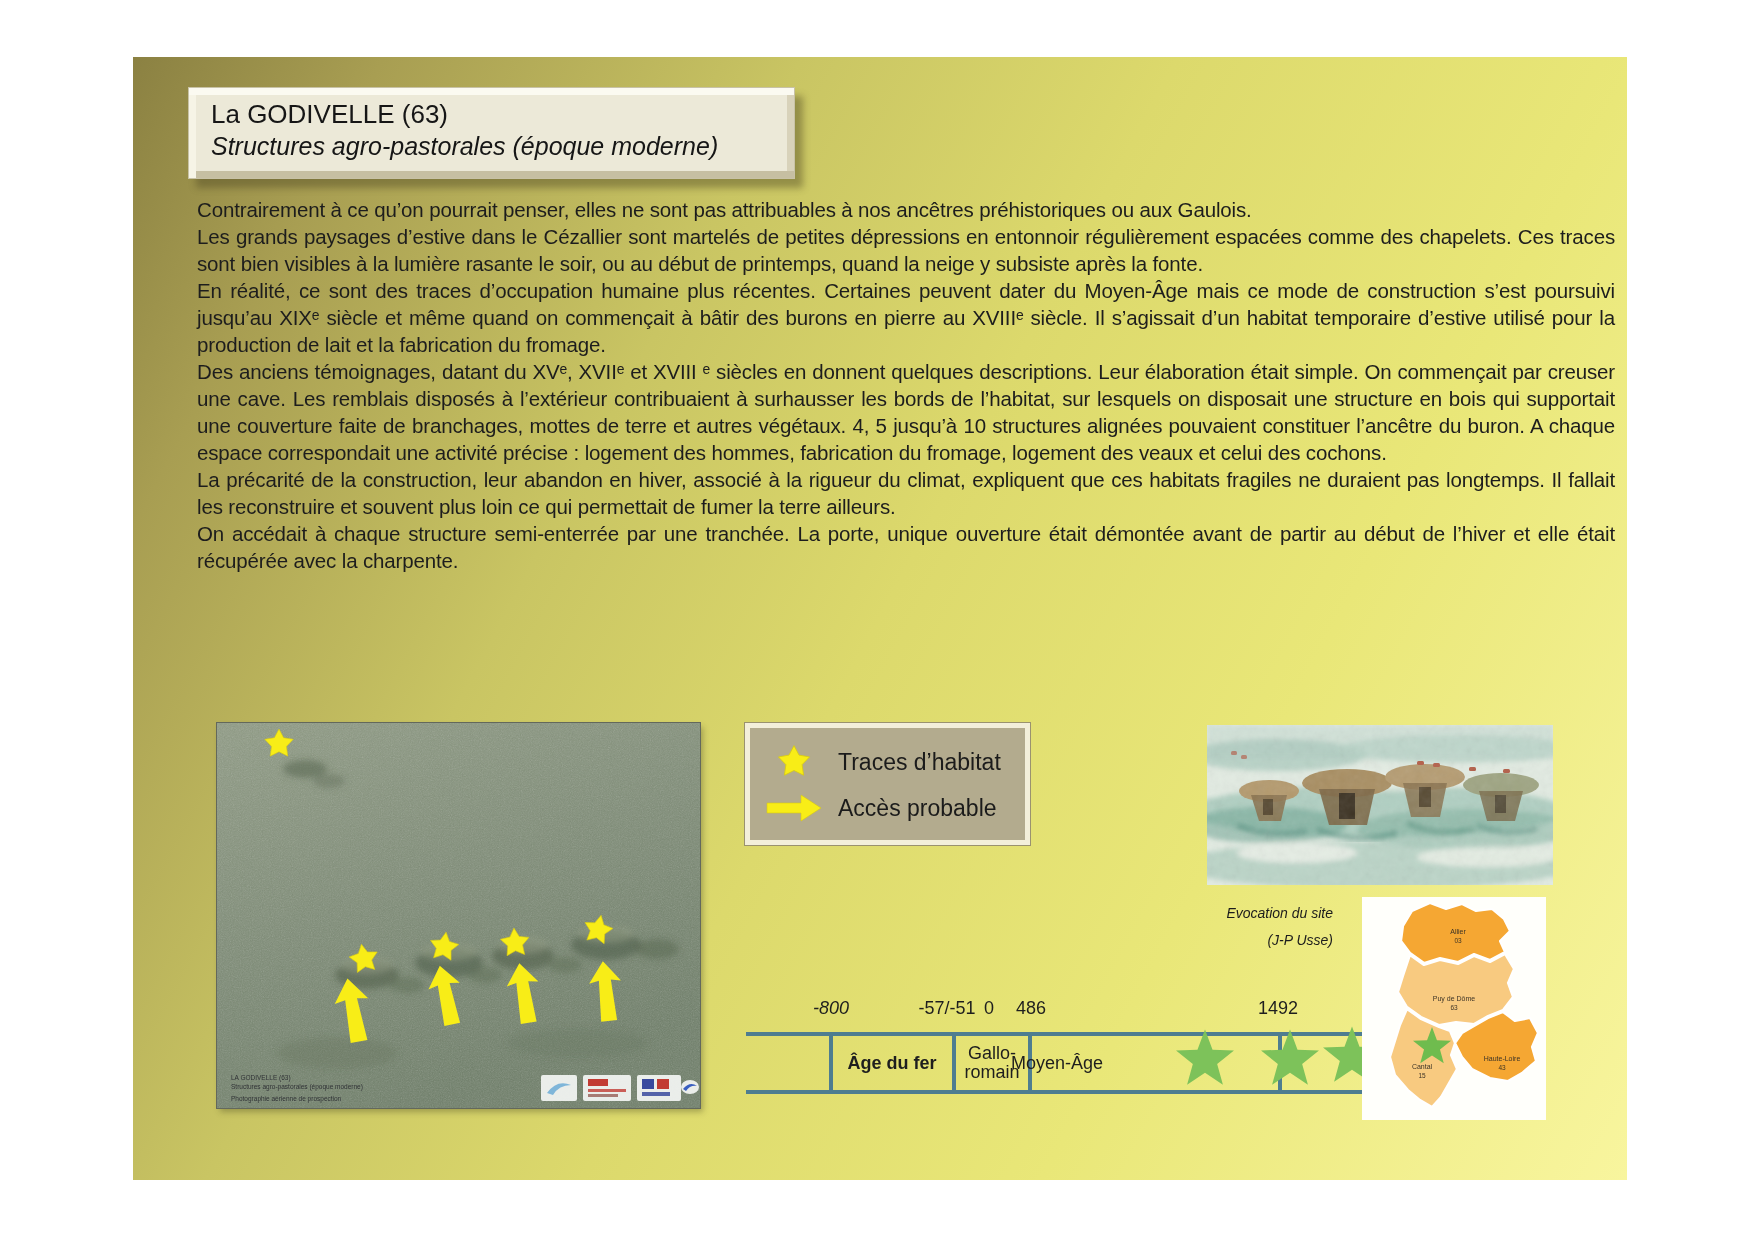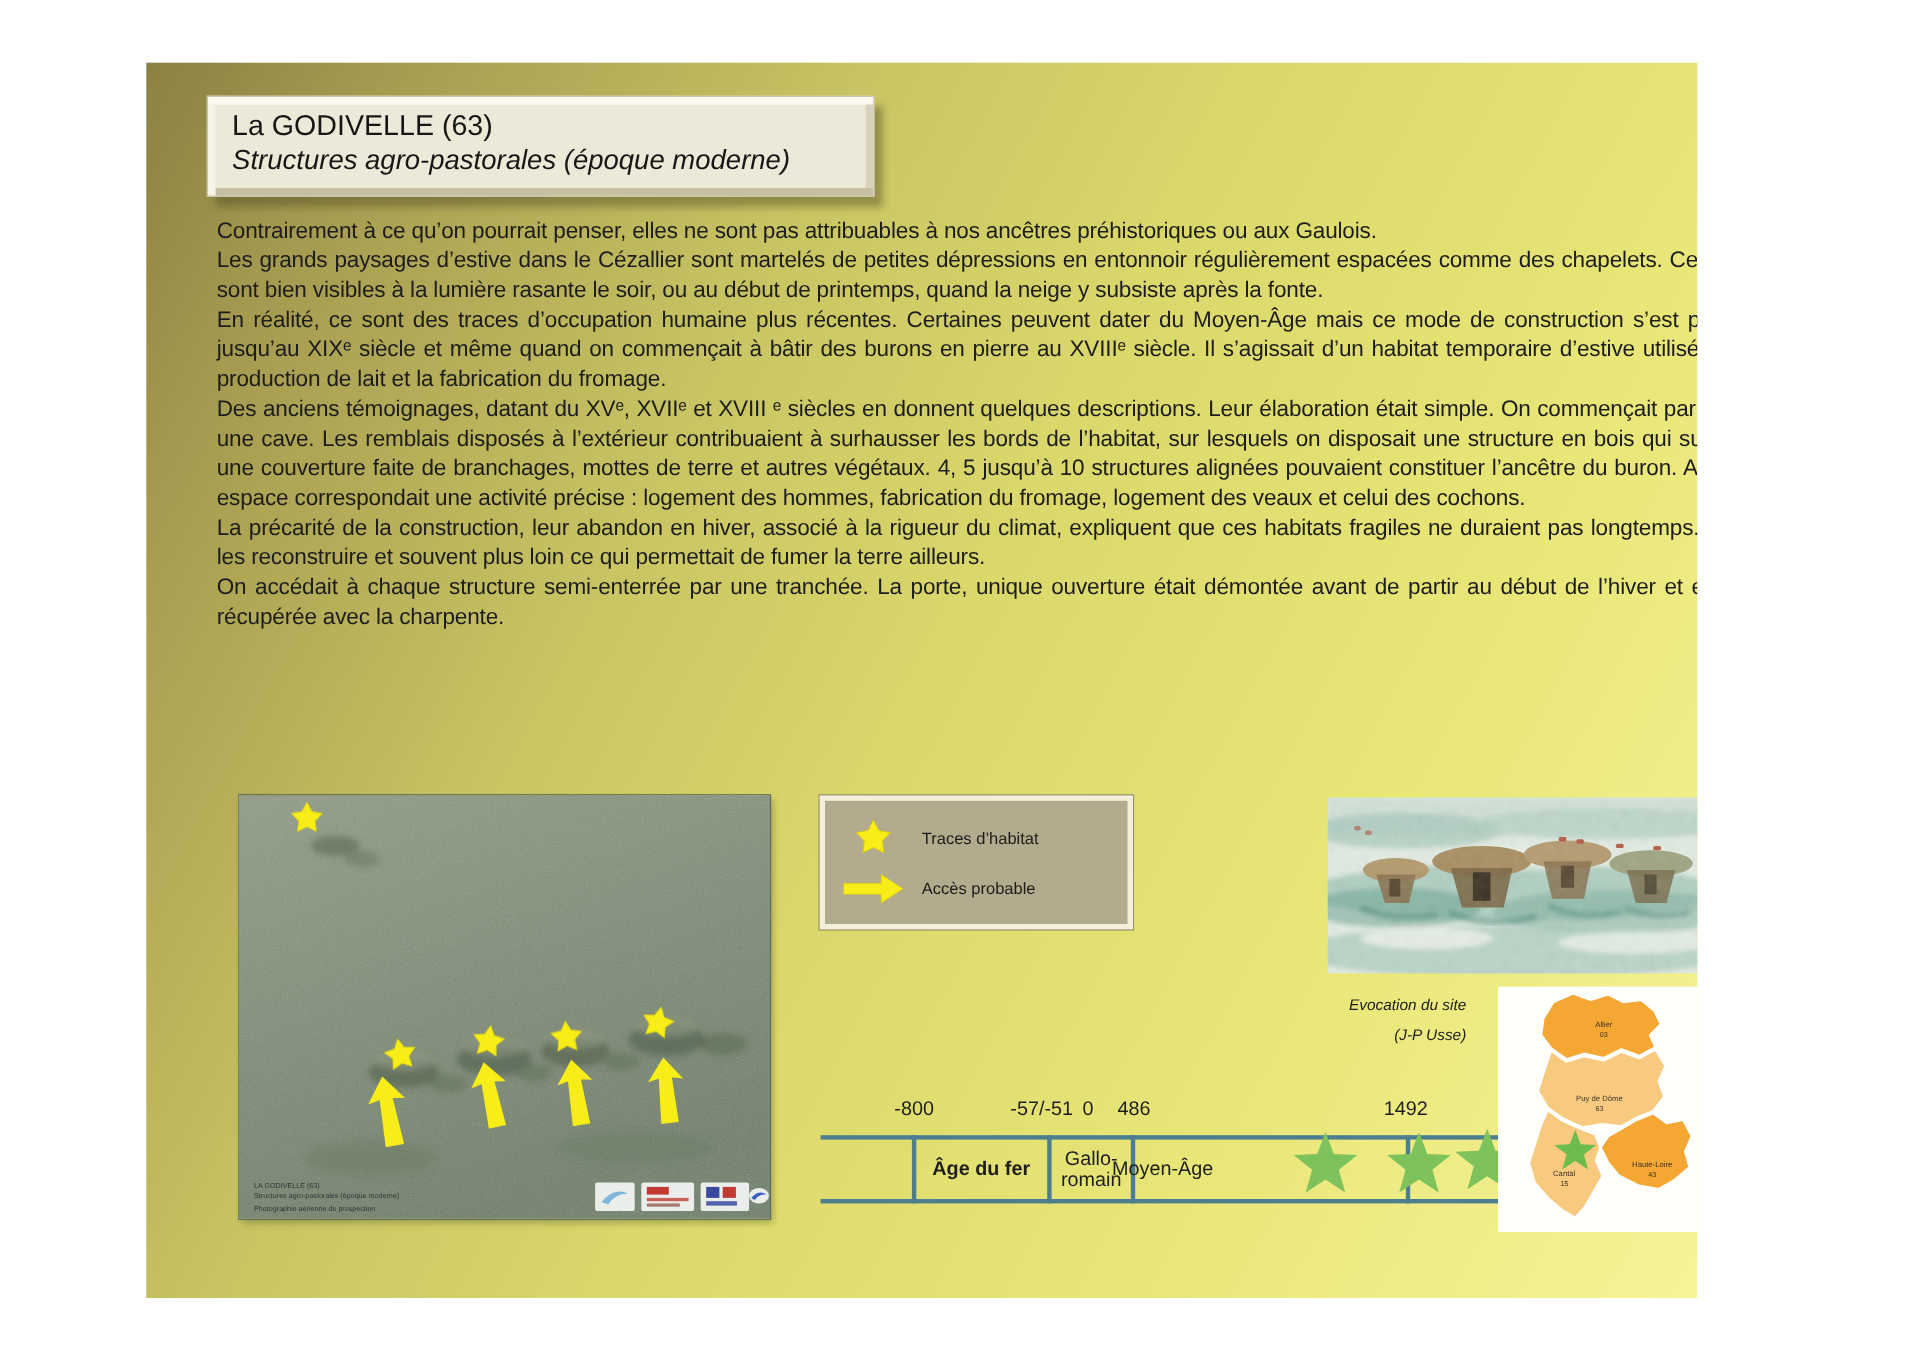--- a/index.html
+++ b/index.html
@@ -1,16 +1,16 @@
 <!DOCTYPE html>
 <html><head>
 <meta charset="utf-8">
 <style>
   html,body{margin:0;padding:0;background:#ffffff;}
-  .page{position:relative;width:1543px;height:1240px;background:#ffffff;overflow:hidden;
+  .page{position:relative;width:1754px;height:1240px;background:#ffffff;overflow:hidden;
         font-family:"Liberation Sans","DejaVu Sans",sans-serif;}
   .slide{position:absolute;left:133px;top:57px;width:1494px;height:1123px;
          background:linear-gradient(118deg,#8b8142 0%,#a89e52 12%,#c9c563 32%,#dcd96c 50%,#e9e778 72%,#f8f59e 100%);}
   
   .title-box{position:absolute;left:55px;top:30px;width:607px;height:92px;background:#ece9d8;
              border:1px solid #c8c2a6;box-sizing:border-box;
              box-shadow:8px 9px 7px rgba(80,74,36,.45),
                         inset 0 7px 0 #fbfaf1,inset 7px 0 0 #f6f4e6,
                         inset 0 -7px 0 #c6bfa2,inset -7px 0 0 #d8d2ba;
              padding:11px 0 0 22px;color:#161616;}
@@ -21,21 +21,21 @@
              font-size:20.5px;line-height:27px;text-align:justify;letter-spacing:-0.15px;}
   .body-text p{margin:0;}
   
   .photo{position:absolute;left:84px;top:666px;width:483px;height:385px;outline:1px solid #63685c;
          box-shadow:3px 4px 6px rgba(60,60,30,.35);}
   
   .legend{position:absolute;left:612px;top:666px;width:285px;height:122px;background:#b3ab8e;
           border:5px solid #f3efda;outline:1px solid #9a926f;box-sizing:border-box;}
   .legend-row{position:absolute;left:0;width:100%;height:40px;display:flex;align-items:center;}
   .legend-row .sym{width:88px;display:flex;justify-content:center;flex:0 0 88px;}
-  .legend-label{font-size:15px;color:#1b1b1b;}
+  .legend-label{font-size:23px;color:#1b1b1b;}
   
   .painting{position:absolute;left:1074px;top:668px;width:346px;height:160px;}
   .evocation{position:absolute;left:917px;top:843px;width:283px;text-align:right;
              font-style:italic;font-size:14px;line-height:27px;color:#1c1c1c;}
   
   .tl-line{position:absolute;height:4px;background:#4e7d90;}
   .tl-div{position:absolute;width:4px;background:#4e7d90;}
   .tl-date{position:absolute;top:941px;height:24px;transform:translateX(-50%);
            font-size:18px;color:#1e1e1e;white-space:nowrap;}
   .tl-period{position:absolute;transform:translate(-50%,-50%);font-size:18px;color:#1e1e1e;
@@ -238,21 +238,21 @@
     </div>
 
     <div>
       <div class="tl-line" style="left:613px;top:975px;width:624px;"></div>
       <div class="tl-line" style="left:613px;top:1033px;width:624px;"></div>
       <div class="tl-div" style="left:696px;top:975px;height:62px;"></div>
       <div class="tl-div" style="left:819px;top:975px;height:62px;"></div>
       <div class="tl-div" style="left:895px;top:975px;height:62px;"></div>
       <div class="tl-div" style="left:1145px;top:975px;height:62px;"></div>
 
-      <div class="tl-date" style="left:698px;">-800</div>
+      <div class="tl-date" style="left:698px;font-style:italic;">-800</div>
       <div class="tl-date" style="left:814px;">-57/-51</div>
       <div class="tl-date" style="left:856px;">0</div>
       <div class="tl-date" style="left:898px;">486</div>
       <div class="tl-date" style="left:1145px;">1492</div>
 
       <div class="tl-period" style="left:759px;top:1006px;font-weight:bold;">Âge du fer</div>
       <div class="tl-period" style="left:859px;top:1006px;">Gallo-
 romain</div>
       <div class="tl-period" style="left:924px;top:1006px;">Moyen-Âge</div>
 

